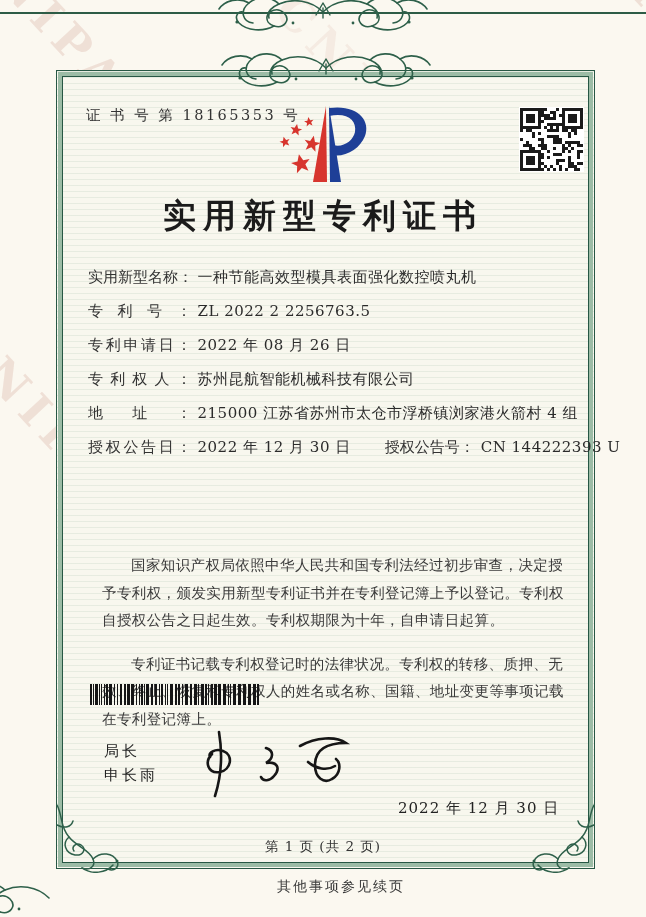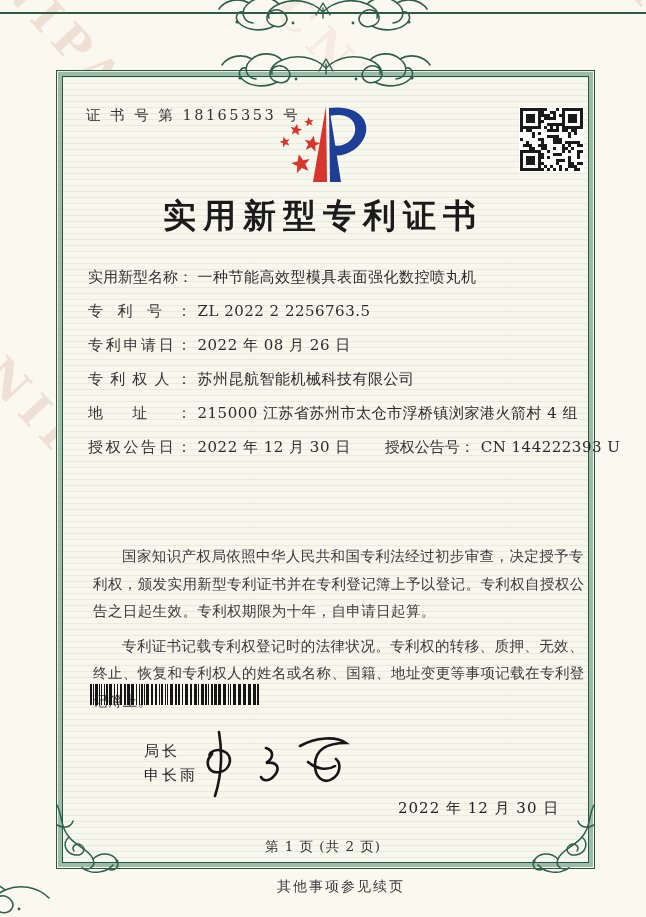--- a/index.html
+++ b/index.html
@@ -51,27 +51,27 @@
   .row{margin-bottom:12px;font-size:15px;line-height:22px;white-space:nowrap;}
   .flabel{
     display:inline-block;width:6.9em;vertical-align:top;color:#333;
     text-align:justify;text-align-last:justify;
   }
   .flabel.natural{width:auto;text-align:left;text-align-last:auto;}
   .fvalue{margin-left:6px;color:#2b2b2b;letter-spacing:.5px;}
   .row.double{display:flex;gap:34px;}
   .paras{position:absolute;left:86px;right:54px;top:536px;}
   .paras p{
-    margin:7px;font-size:14.5px;line-height:1.9;text-indent:2em;
+    margin:16px;font-size:14.5px;line-height:1.9;text-indent:2em;
     color:#3a3a3a;letter-spacing:.4px;
   }
   .barcode{position:absolute;left:90px;top:684px;}
   .signer{position:absolute;left:104px;top:743px;font-family:"Liberation Sans","DejaVu Sans",sans-serif;
     font-size:15px;letter-spacing:3px;color:#1f1f1f;line-height:1;}
-  .signer div{margin-bottom:9px;margin-left:40px;}
+  .signer div{margin-bottom:9px;}
   .sig{position:absolute;left:188px;top:724px;}
   .issue-date{position:absolute;left:398px;top:799px;font-size:15px;letter-spacing:1px;color:#222;}
   .pager{position:absolute;left:0;right:0;top:838px;text-align:center;font-size:13.5px;letter-spacing:1px;color:#333;}
   .footer-note{position:absolute;left:0;right:0;top:878px;text-align:center;font-size:14px;letter-spacing:2px;color:#3a3a3a;z-index:2;padding-left:36px;}
 </style>
 </head>
 <body>
 
 <svg width="0" height="0" style="position:absolute" aria-hidden="true">
   <defs>

